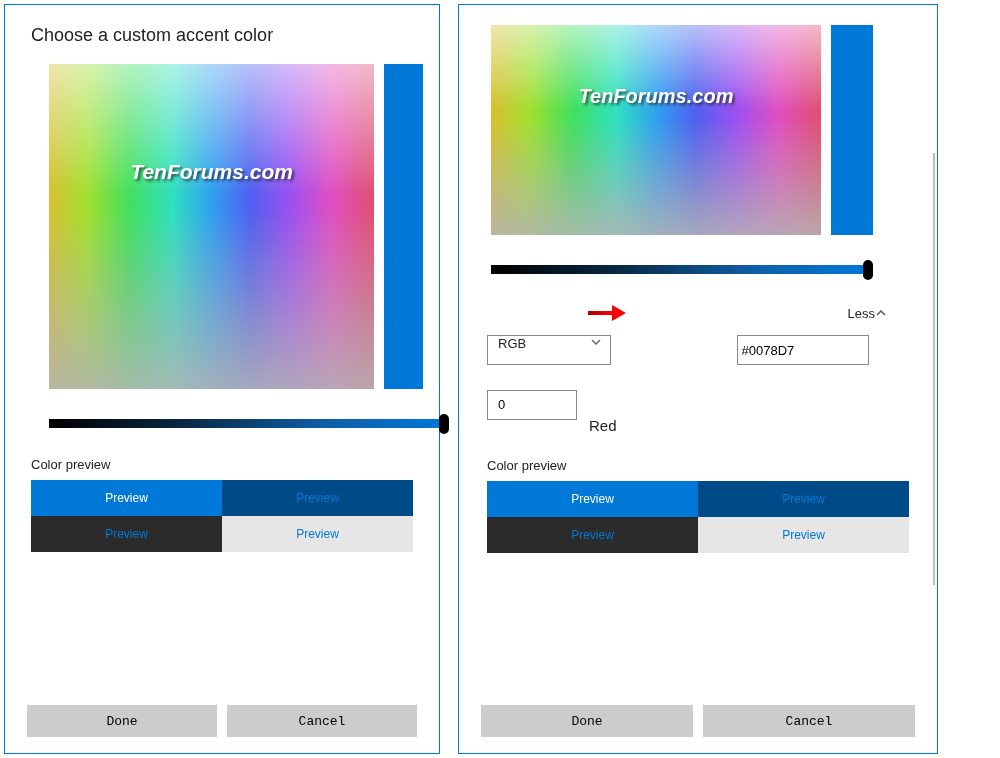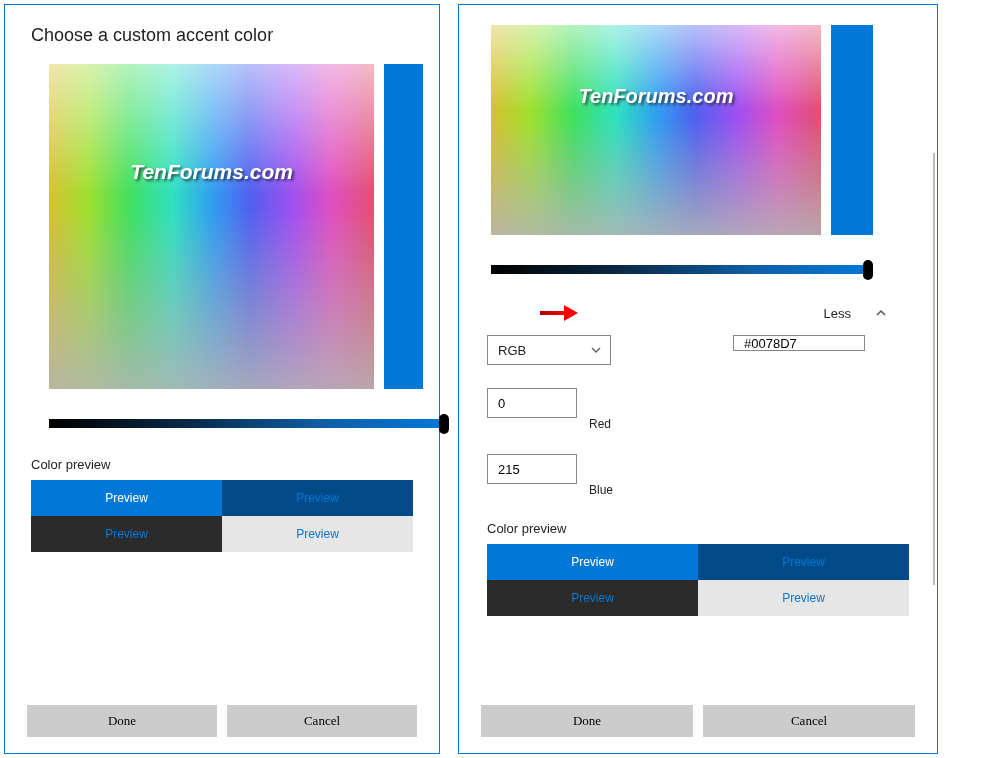--- a/index.html
+++ b/index.html
@@ -80,21 +80,21 @@
     right: -4px; top: -5px;
     width: 10px; height: 20px;
     background: #000;
     border-radius: 5px;
   }
 
   .toggle-row {
     display: flex;
     justify-content: flex-end;
     align-items: center;
-    gap: 24px;
+    gap: 0;
     margin-top: 26px;
     margin-right: 24px;
     font-size: 13px;
     cursor: pointer;
     position: relative;
   }
   .arrow-annot {
     position: absolute;
     width: 42px; height: 16px;
     pointer-events: none;
@@ -119,42 +119,42 @@
     display: inline-flex;
     align-items: center; justify-content: center;
   }
   .chevron svg { width: 12px; height: 12px; stroke: #555; stroke-width: 1.5; fill: none; }
 
   .rgb-block { margin-top: 14px; margin-left: 12px; display: flex; gap: 120px; }
   .rgb-left { display: flex; flex-direction: column; gap: 10px; }
   .rgb-select {
     width: 124px; height: 30px;
     border: 1px solid #888;
-    display: flex; align-items: center; justify-content: space-between;
+    display: flex; justify-content: space-between;
     padding: 0 8px 0 10px;
     cursor: pointer;
     background: #fff;
   }
   .rgb-select .chevron svg { stroke: #666; }
   .rgb-row { display: flex; align-items: center; gap: 12px; }
   .num-input {
     width: 90px; height: 30px;
     border: 1px solid #888;
     padding: 0 10px;
     font-family: inherit;
     font-size: 13px;
   }
   .hex-input {
-    width: 132px; height: 16px;
+    width: 132px; height: 30px;
     border: 1px solid #888;
-    padding: 0 10px;
+    padding: 0 4px;
     font-family: inherit;
     font-size: 13px;
   }
-  .rgb-label { font-size: 12px; color: #222; margin-top: 42px; }
+  .rgb-label { font-size: 15px; color: #222; margin-top: 42px; }
 
   .section-label {
     font-size: 13px;
     margin-top: 24px;
     margin-bottom: 8px;
     margin-left: 10px;
   }
   .panel-right .section-label { margin-left: 12px; }
 
   .preview-grid {
@@ -176,21 +176,21 @@
   .pc-light    { background: #e6e6e6; color: #0078d7; }
 
   .spacer { flex: 1; }
 
   .btn-row { display: flex; gap: 10px; margin: 0 6px 2px 6px; }
   .btn {
     flex: 1;
     height: 32px;
     background: #ccc;
     border: none;
-    font-family: Liberation Serif, serif;
+    font-family: Liberation Mono, monospace;
     font-size: 13px;
     cursor: pointer;
   }
 
   .scrollbar-stub {
     position: absolute;
     right: 2px; top: 148px;
     width: 2px; height: 432px;
     background: #bdbdbd;
   }
@@ -264,24 +264,20 @@
         <span class="chevron">
           <svg viewBox="0 0 12 12">
               <polyline points="2,4 6,8 10,4"></polyline>
             </svg>
         </span>
       </div>
       <div class="rgb-row">
         <input class="num-input" value="0" style="">
         <span class="rgb-label">Red</span>
       </div>
-      <div class="rgb-row">
-        <input class="num-input" value="215" style="">
-        <span class="rgb-label">Blue</span>
-      </div>
     </div>
     <div>
       <input class="hex-input" value="#0078D7" style="">
     </div>
   </div>
 
   <div class="section-label">Color preview</div>
   <div class="preview-grid">
     <div class="preview-cell pc-accent">Preview</div>
     <div class="preview-cell pc-darkblue">Preview</div>

